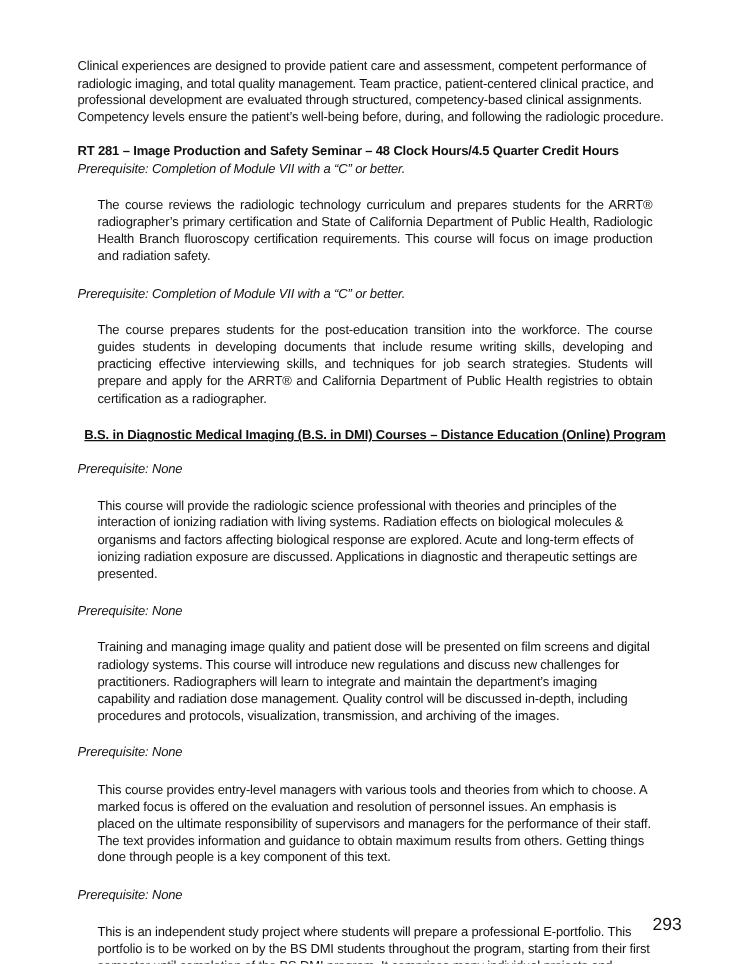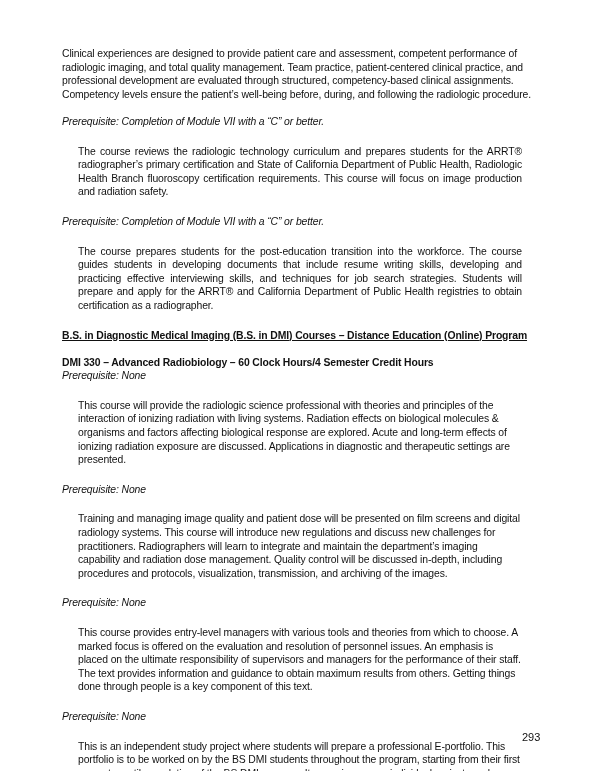--- a/index.html
+++ b/index.html
@@ -41,50 +41,51 @@
       font-style: italic;
       margin: 0;
     }
     .desc {
       margin: 16px;
     }
     .section-heading {
       font-weight: bold;
       text-decoration: underline;
       margin: 0 0 13.6px 0;
+      text-align: center;
     }
     .page-number {
       position: absolute;
       left: 522px;
       top: 731px;
-      font-size: 11px;
+      font-size: 14px;
       color: #111111;
     }
   </style>
 </head>
 <body>
 
 <div class="page">
 
   <p class="para">Clinical experiences are designed to provide patient care and assessment, competent performance of radiologic imaging, and total quality management. Team practice, patient-centered clinical practice, and professional development are evaluated through structured, competency-based clinical assignments. Competency levels ensure the patient’s well-being before, during, and following the radiologic procedure.</p>
 
   <div class="course">
+    <p class="course-title">RT 281 – Image Production and Safety Seminar – 48 Clock Hours/4.5 Quarter Credit Hours</p>
     <p class="prereq">Prerequisite: Completion of Module VII with a “C” or better.</p>
     <p class="desc justify">The course reviews the radiologic technology curriculum and prepares students for the ARRT® radiographer’s primary certification and State of California Department of Public Health, Radiologic Health Branch fluoroscopy certification requirements. This course will focus on image production and radiation safety.</p>
   </div>
 
   <div class="course">
     <p class="prereq">Prerequisite: Completion of Module VII with a “C” or better.</p>
     <p class="desc justify">The course prepares students for the post-education transition into the workforce. The course guides students in developing documents that include resume writing skills, developing and practicing effective interviewing skills, and techniques for job search strategies. Students will prepare and apply for the ARRT® and California Department of Public Health registries to obtain certification as a radiographer.</p>
   </div>
 
   <p class="section-heading">B.S. in Diagnostic Medical Imaging (B.S. in DMI) Courses – Distance Education (Online) Program</p>
 
   <div class="course">
-    <p class="course-title">DMI 330 – Advanced Radiobiology – 60 Clock Hours/4 Semester Credit Hours</p>
     <p class="prereq">Prerequisite: None</p>
     <p class="desc">This course will provide the radiologic science professional with theories and principles of the interaction of ionizing radiation with living systems. Radiation effects on biological molecules &amp; organisms and factors affecting biological response are explored. Acute and long-term effects of ionizing radiation exposure are discussed. Applications in diagnostic and therapeutic settings are presented.</p>
   </div>
 
   <div class="course">
     <p class="prereq">Prerequisite: None</p>
     <p class="desc">Training and managing image quality and patient dose will be presented on film screens and digital radiology systems. This course will introduce new regulations and discuss new challenges for practitioners. Radiographers will learn to integrate and maintain the department’s imaging capability and radiation dose management. Quality control will be discussed in-depth, including procedures and protocols, visualization, transmission, and archiving of the images.</p>
   </div>
 
   <div class="course">

